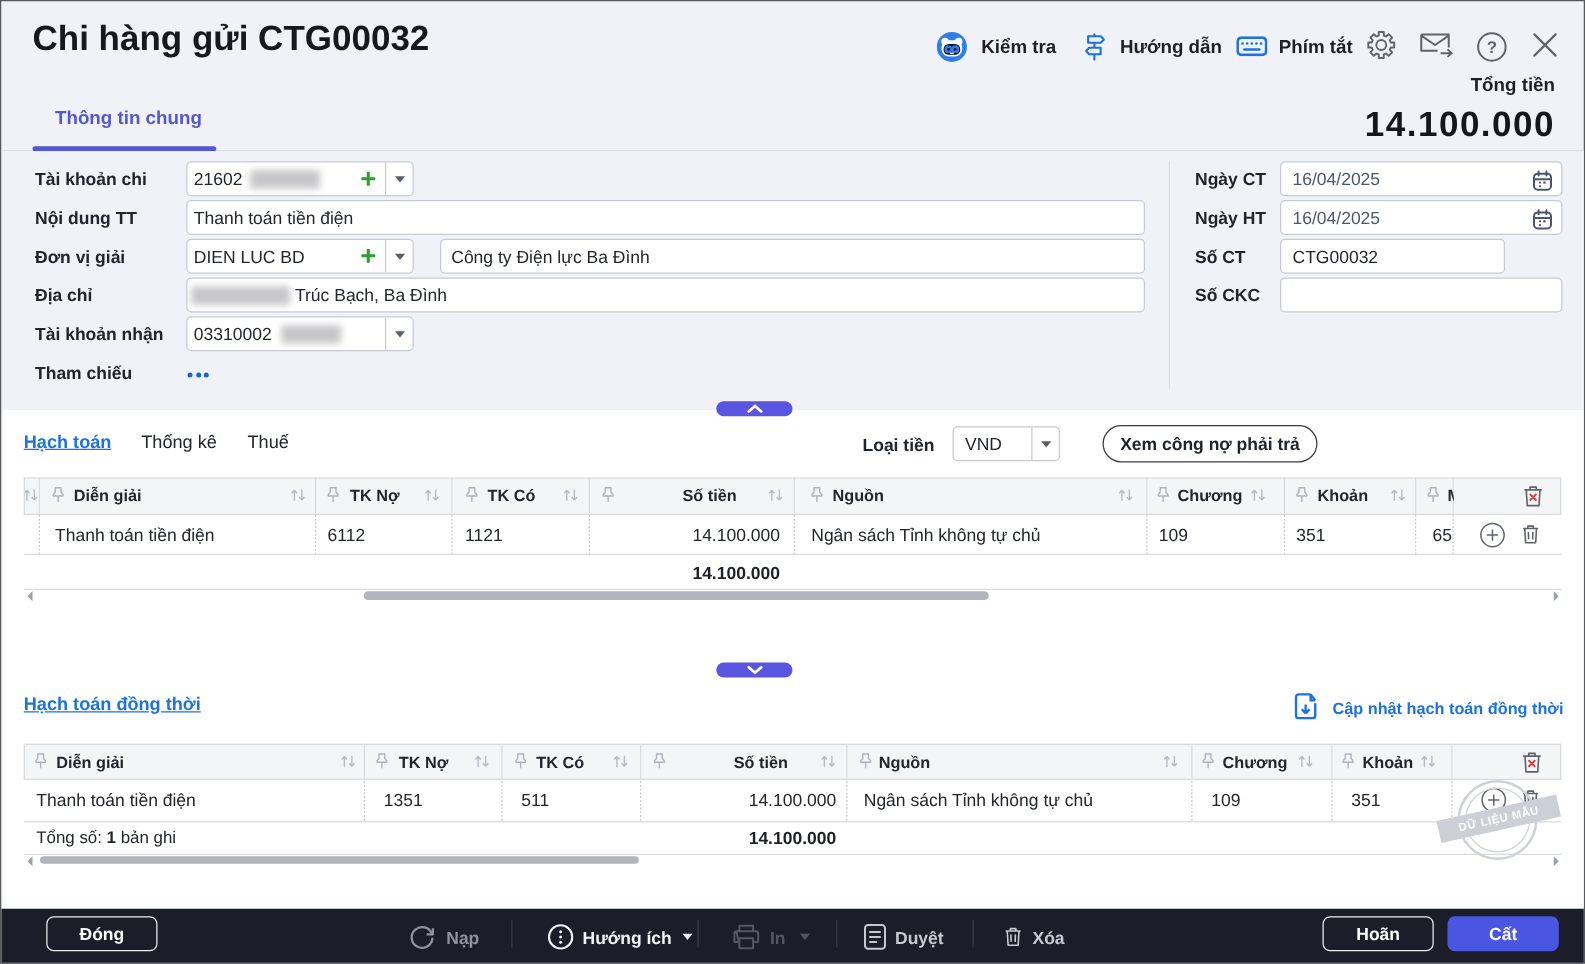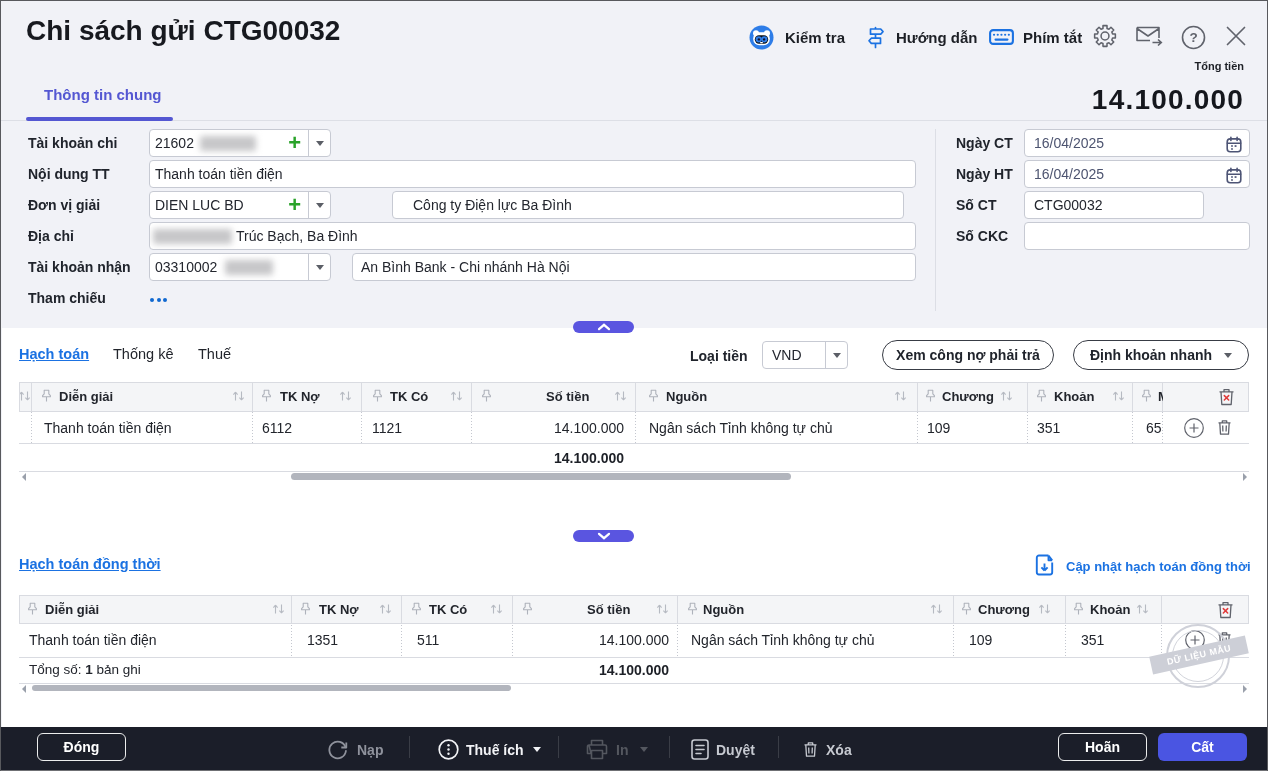--- a/index.html
+++ b/index.html
@@ -2,21 +2,21 @@
 <html><head>
 <meta charset="utf-8">
 <style>
 *{margin:0;padding:0;box-sizing:border-box;font-family:"Liberation Sans",sans-serif;}
 html,body{width:1268px;height:771px;overflow:hidden;background:#2a2a2e;}
 #app{position:relative;width:1268px;height:771px;background:#f1f2f7;border-top:1px solid #58595d;border-left:1px solid #58595d;border-right:1px solid #58595d;overflow:hidden;}
 .abs{position:absolute;}
 .b{font-weight:bold;}
 .title{left:25px;top:14px;font-size:28px;font-weight:bold;color:#17191f;}
 .topact{top:24px;height:24px;display:flex;align-items:center;color:#1d2026;font-size:15px;font-weight:bold;}
-.tt-lbl{top:59px;right:23px;font-size:11px;font-weight:bold;color:#1d2026;}
+.tt-lbl{top:59px;right:23px;font-size:15px;font-weight:bold;color:#1d2026;}
 .tt-amt{top:83px;right:23px;letter-spacing:1.2px;font-size:28px;font-weight:bold;color:#15171d;}
 .tabline{left:0;top:119px;width:1268px;height:1px;background:#dddfe6;}
 .tabu{left:25px;top:116px;width:147px;height:4px;background:#5457d2;border-radius:2px;}
 .tabtxt{left:43px;top:85px;font-size:15px;font-weight:bold;color:#5457d2;}
 .formbg{left:1px;top:120px;width:1266px;height:207px;background:#f1f2f7;}
 .whitebg{left:1px;top:327px;width:1266px;height:399px;background:#ffffff;}
 .flbl{font-size:14px;font-weight:bold;color:#20242c;line-height:28px;height:28px;}
 .inp{position:absolute;height:28px;background:#fff;border:1px solid #c7cad3;border-radius:4px;font-size:14px;color:#23262e;line-height:26px;padding:0 9px;white-space:nowrap;overflow:hidden;}
 .combo .arrowsec{position:absolute;right:0;top:0;width:22px;height:26px;border-left:1px solid #c7cad3;display:flex;align-items:center;justify-content:center;}
 .tri{width:0;height:0;border-left:4.5px solid transparent;border-right:4.5px solid transparent;border-top:5.5px solid #5b5e66;}
@@ -42,21 +42,21 @@
 .bbtn{position:absolute;top:732px;height:28px;border-radius:6px;font-size:14px;font-weight:bold;color:#fff;display:flex;align-items:center;justify-content:center;}
 .bsep{position:absolute;top:735px;width:1px;height:22px;background:#3a3d46;}
 .bico{position:absolute;top:726px;height:45px;display:flex;align-items:center;font-size:14px;font-weight:bold;}
 svg{display:block;}
 .pin,.sort,.trash,.trashx,.pluscirc{position:absolute;}
 </style>
 </head>
 <body>
 <div id="app">
 
-  <div class="abs title">Chi sách gửi CTG00032</div>
+  <div class="abs title">Chi hàng gửi CTG00032</div>
   <div class="abs topact" style="left:748px;">
     <span id="icon-robot">
         <svg width="25" height="25" viewBox="0 0 25 25">
           <circle cx="12.5" cy="12.5" r="12" fill="#2e7de8"></circle>
           <circle cx="7" cy="8.2" r="3" fill="#fff"></circle>
           <circle cx="18" cy="8.2" r="3" fill="#fff"></circle>
           <rect x="4.2" y="7.2" width="16.6" height="13" rx="6" fill="#fff"></rect>
           <rect x="5.8" y="10.2" width="13.4" height="8.6" rx="4.2" fill="#0d1016"></rect>
           <circle cx="9.7" cy="14.3" r="3.1" fill="#2e7de8"></circle>
           <circle cx="15.3" cy="14.3" r="3.1" fill="#2e7de8"></circle>
@@ -133,34 +133,33 @@
   </div>
 
   <div class="inp" style="left:148px;top:159px;width:767px;padding-left:5px;">Thanh toán tiền điện</div>
 
   <div class="inp combo" style="left:148px;top:190px;width:182px;padding-left:5px;">DIEN LUC BD
     <span class="plus" style="right:29px;top:0;">+</span>
     <span class="arrowsec">
         <span class="tri"></span>
       </span>
   </div>
-  <div class="inp" style="left:351px;top:190px;width:512px;padding-left:20px;margin-left:40px;">Công ty Điện lực Ba Đình</div>
+  <div class="inp" style="left:351px;top:190px;width:564px;padding-left:8px;">Công ty Điện lực Ba Đình</div>
 
   <div class="inp" style="left:148px;top:221px;width:767px;padding-left:5px;">
     <span class="blur" style="left:3px;top:6px;width:79px;height:15px;"></span>
     <span style="margin-left:81px;">Trúc Bạch, Ba Đình</span>
   </div>
 
   <div class="inp combo" style="left:148px;top:252px;width:182px;padding-left:5px;">03310002
     <span class="blur" style="left:75px;top:6px;width:48px;height:15px;"></span>
     <span class="arrowsec">
         <span class="tri"></span>
       </span>
   </div>
-  <div class="inp" style="left:351px;top:252px;width:564px;padding-left:8px;">An Bình Bank&nbsp;- Chi nhánh Hà Nội</div>
 
   <div class="abs" style="left:149px;top:297px;width:20px;height:5px;">
       <span style="position:absolute;left:0;width:4.4px;height:4.4px;border-radius:50%;background:#1068d0;"></span>
       <span style="position:absolute;left:6.5px;width:4.4px;height:4.4px;border-radius:50%;background:#1068d0;"></span>
       <span style="position:absolute;left:13px;width:4.4px;height:4.4px;border-radius:50%;background:#1068d0;"></span>
     </div>
 
   <div class="abs vdiv"></div>
   <div class="abs flbl" style="left:955px;top:128px;">Ngày CT</div>
   <div class="abs flbl" style="left:955px;top:159px;">Ngày HT</div>
@@ -199,21 +198,20 @@
     </div>
 
   <div class="abs seclink" style="left:18px;top:345px;">Hạch toán</div>
   <div class="abs t2tab" style="left:112px;top:345px;">Thống kê</div>
   <div class="abs t2tab" style="left:197px;top:345px;">Thuế</div>
   <div class="abs ltlbl" style="left:689px;top:347px;">Loại tiền</div>
   <div class="inp combo" style="left:761px;top:340px;width:86px;">VND<span class="arrowsec">
         <span class="tri"></span>
       </span></div>
   <div class="pillbtn" style="left:881px;top:339px;width:172px;">Xem công nợ phải trả</div>
-  <div class="pillbtn" style="left:1072px;top:339px;width:176px;">Định khoản nhanh<span style="margin-left:12px;" class="tri"></span></div>
 
   <div class="abs" style="left:18px;top:381px;width:1230px;height:30px;background:#f4f5f7;border-top:1px solid #d9dbe1;border-bottom:1px solid #d9dbe1;"></div>
 
   <div class="vsolid" style="top:381px;height:30px;left:18px;"></div>
   <div class="vsolid" style="top:381px;height:30px;left:30px;"></div>
   <div class="vsolid" style="top:381px;height:30px;left:251px;"></div>
   <div class="vsolid" style="top:381px;height:30px;left:360px;"></div>
   <div class="vsolid" style="top:381px;height:30px;left:470px;"></div>
   <div class="vsolid" style="top:381px;height:30px;left:634px;"></div>
   <div class="vsolid" style="top:381px;height:30px;left:916px;"></div>
@@ -533,21 +531,21 @@
   <div class="bsep" style="left:408px;"></div>
   <div class="bico" style="left:437px;color:#f2f3f6;">
       <span id="icon-util">
         <svg width="21" height="21" viewBox="0 0 21 21">
           <circle cx="10.5" cy="10.5" r="9.3" fill="none" stroke="#f2f3f6" stroke-width="1.7"></circle>
           <circle cx="10.5" cy="6.3" r="1.2" fill="#f2f3f6"></circle>
           <circle cx="10.5" cy="10.5" r="1.2" fill="#f2f3f6"></circle>
           <circle cx="10.5" cy="14.7" r="1.2" fill="#f2f3f6"></circle>
         </svg>
       </span>
-      <span style="margin-left:7px;">Thuế ích</span>
+      <span style="margin-left:7px;">Hướng ích</span>
       <span class="tri" style="border-top-color:#f2f3f6;margin-left:9px;"></span>
     </div>
   <div class="bsep" style="left:557px;"></div>
   <div class="bico" style="left:585px;color:#54575f;">
       <span id="icon-print">
         <svg width="22" height="21" viewBox="0 0 22 21">
           <path d="M5.5 6V1.5h11V6M3 6h16a1.5 1.5 0 0 1 1.5 1.5v7H17M5 14.5H1.5v-7A1.5 1.5 0 0 1 3 6zM5.5 11.5h11v8h-11z" fill="none" stroke="#54575f" stroke-width="1.6" stroke-linejoin="round"></path>
         </svg>
       </span>
       <span style="margin-left:8px;">In</span>

